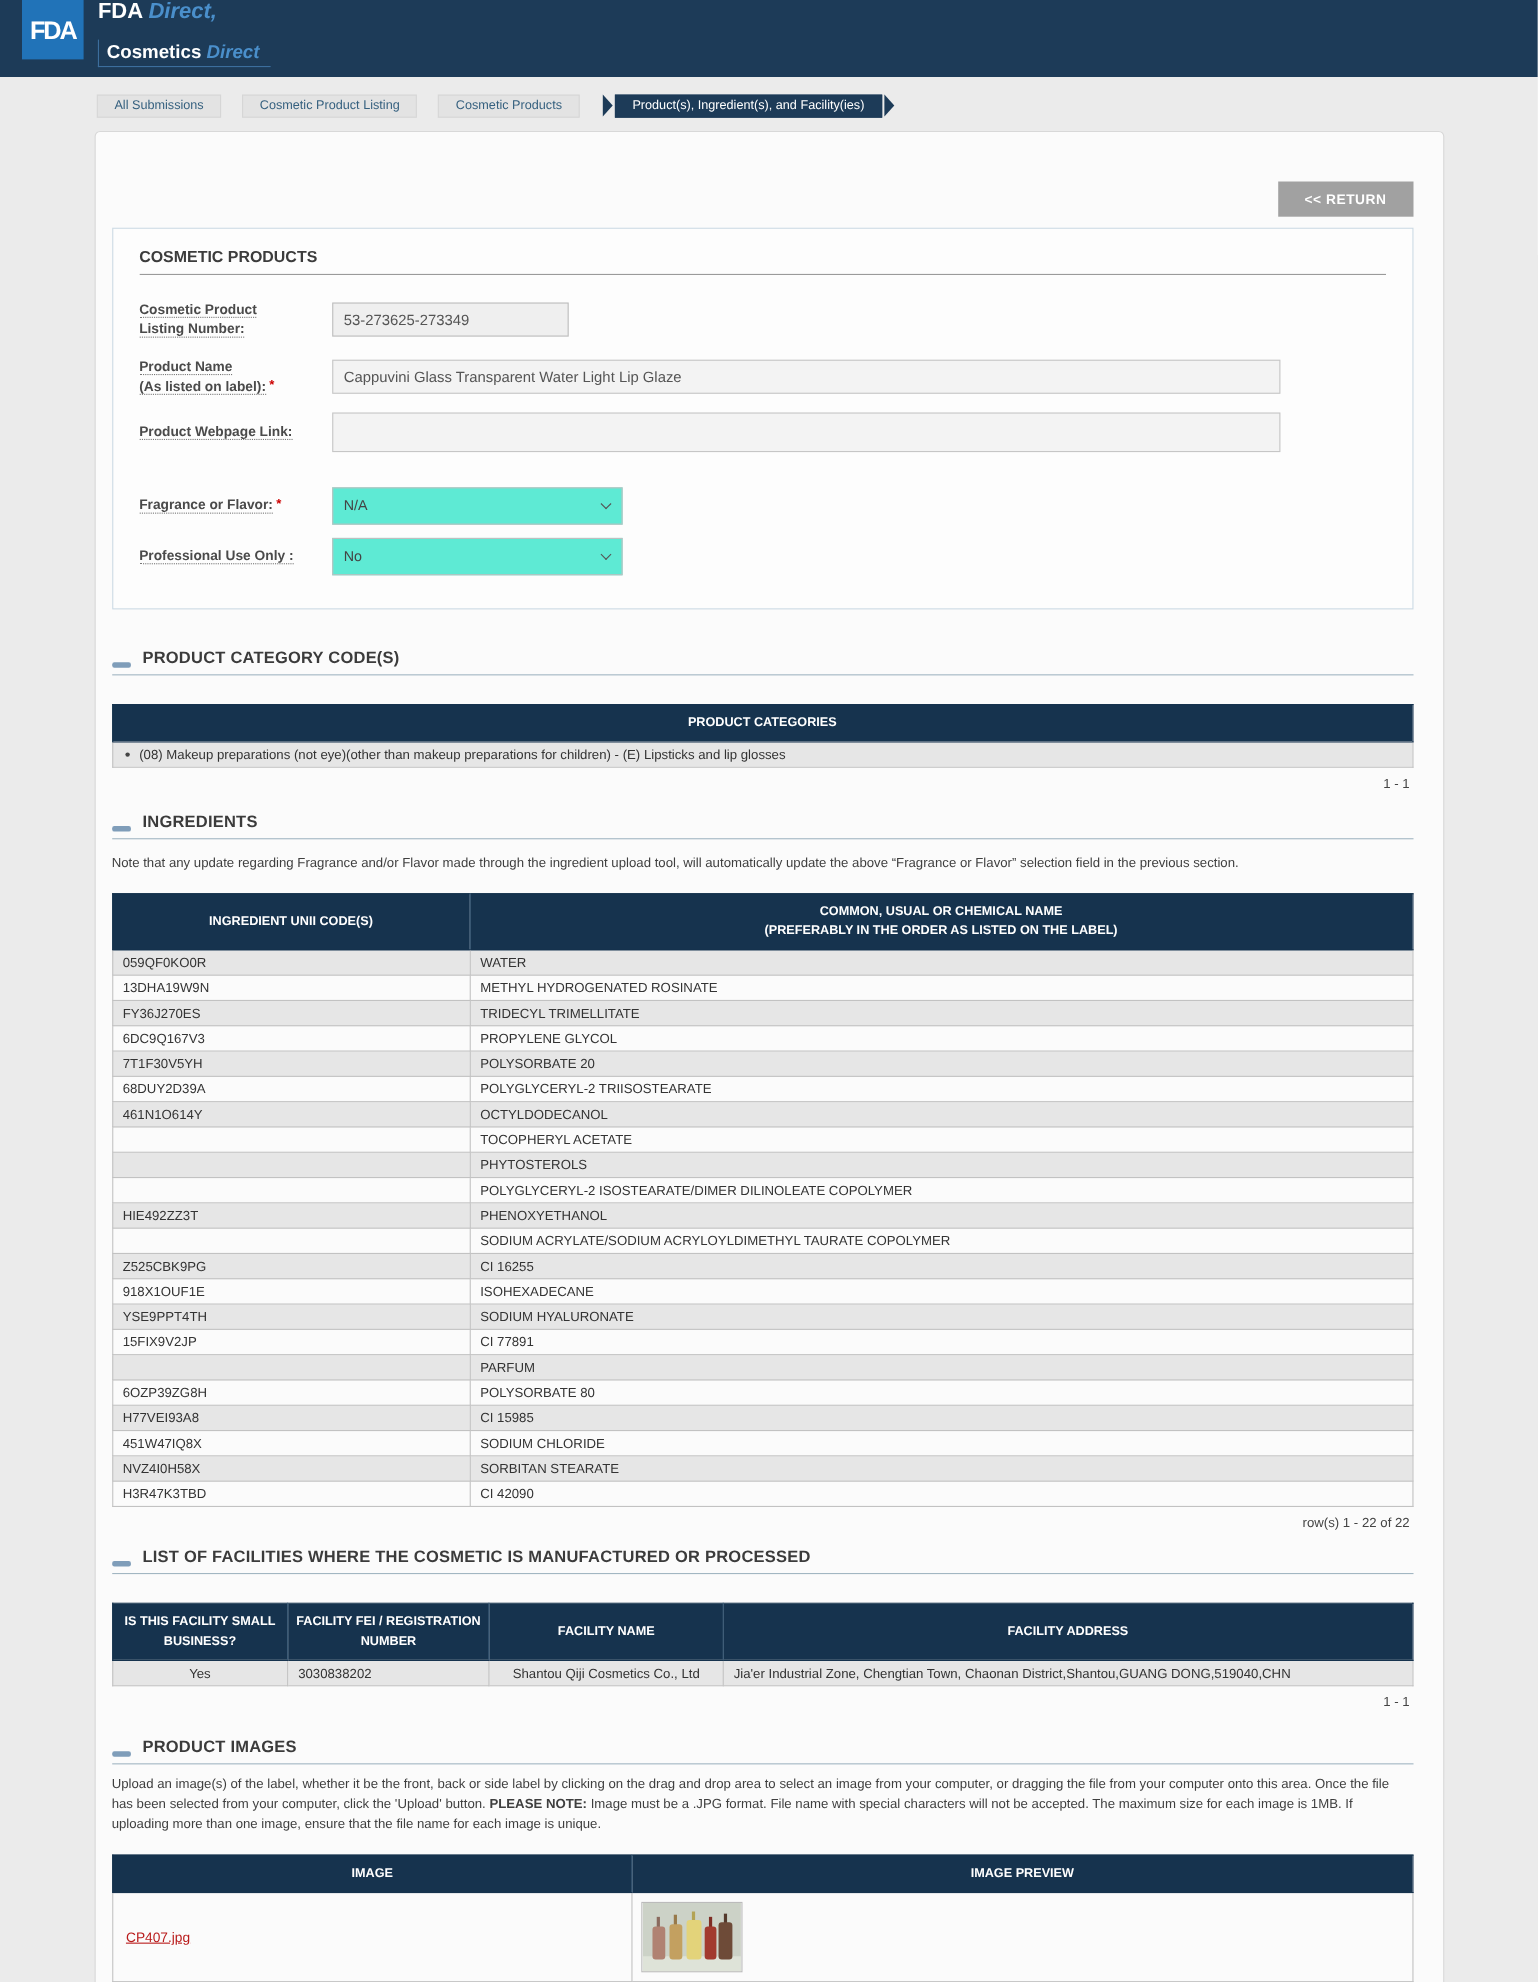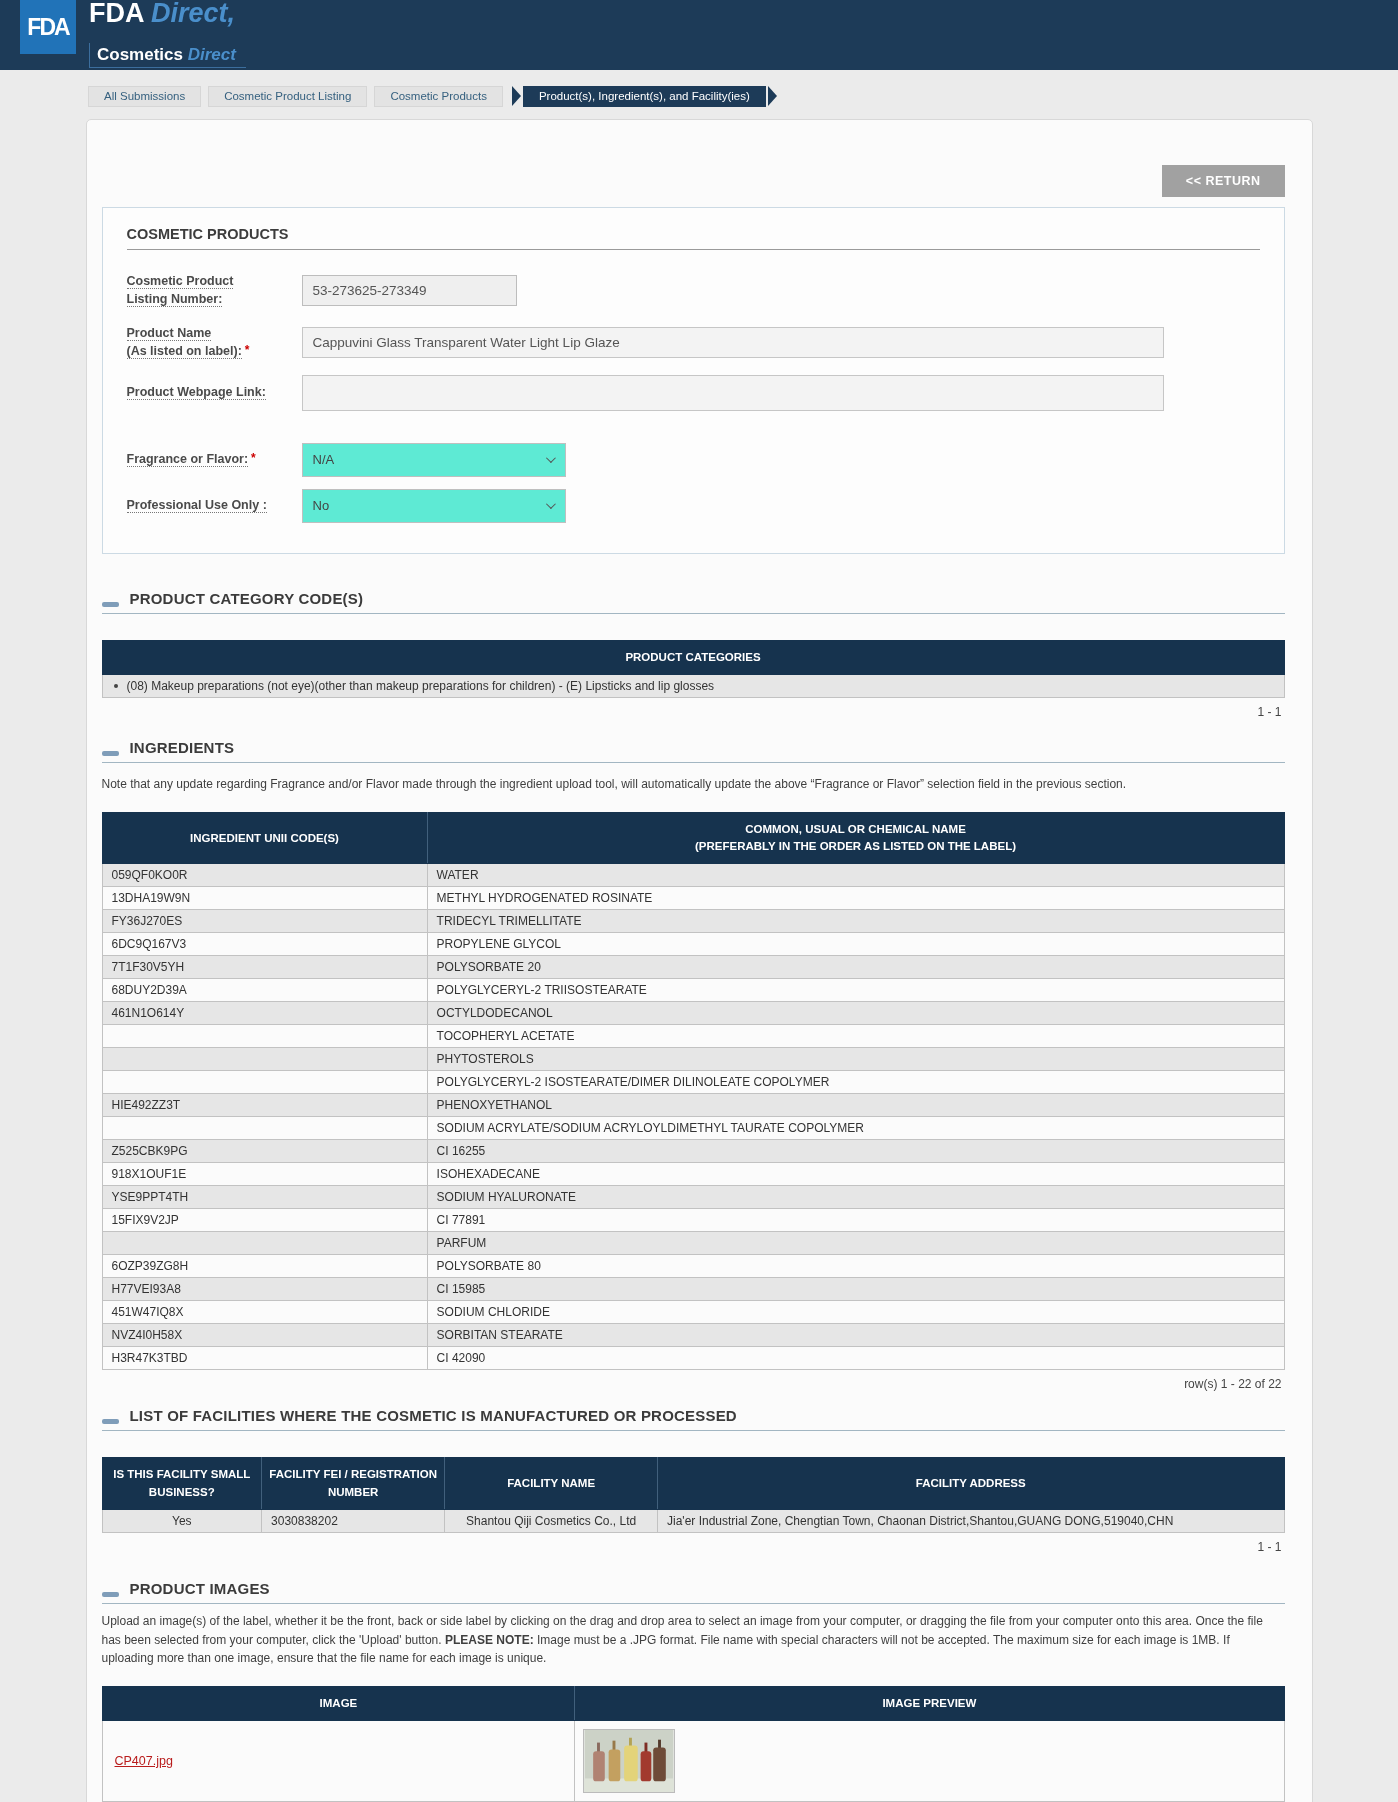--- a/index.html
+++ b/index.html
@@ -7,28 +7,28 @@
     width: 1398px; height: 1802px;
     background: #ebebeb;
     font-family: "Liberation Sans", sans-serif;
     position: relative;
   }
   
   .topbar { background:#1d3b58; height:70px; display:flex; align-items:flex-start; padding-left:20px; }
   .fda-square { width:56px; height:54px; background:#2173b8; color:#fff; font-weight:bold; font-size:23px;
     display:flex; align-items:center; justify-content:center; letter-spacing:-2px; }
   .brand { margin-left:13px; }
-  .brand-line1 { font-size:27px; font-weight:bold; color:#fff; line-height:1; }
+  .brand-line1 { font-size:20px; font-weight:bold; color:#fff; line-height:1; }
   .brand-line1 .accent { color:#4a8fcb; font-style:italic; }
   .brand-line2 { font-size:17px; font-weight:bold; color:#fff; line-height:1; margin-top:16px;
     border-left:1px solid #3c6e9d; border-bottom:1px solid #3c6e9d; padding:3px 10px 4px 7px; display:inline-block; }
   .brand-line2 .accent { color:#4a8fcb; font-style:italic; }
   
   .breadcrumb { display:flex; align-items:center; margin:16px 0 13px 88px; font-size:11.5px; height:20px; }
-  .crumb { background:#e3e3e3; border:1px solid #d6d6d6; color:#35607f; padding:3px 15px 4px; margin-right:7px; cursor:pointer; }
+  .crumb { background:#e3e3e3; border:1px solid #d6d6d6; color:#35607f; padding:3px 15px 4px; margin-right:19px; cursor:pointer; }
   .crumb.active { background:#1d3b58; border:1px solid #1d3b58; color:#fff; margin:0; }
   .crumb-arrow { width:0; height:0; border-top:10px solid transparent; border-bottom:10px solid transparent;
     border-left:9px solid #1d3b58; margin-right:2px; margin-left:2px; }
   
   .card { width:1227px; margin:0 auto; background:#fbfbfb; border:1px solid #d8d8d8; border-radius:5px;
     padding:30px 27px 34px 15px; }
   .return-row { text-align:right; margin:15px 0 10px; }
   .btn-return { background:#a1a1a1; color:#fff; font-weight:bold; font-size:12.5px; letter-spacing:.5px;
     border:none; padding:9px 24px; cursor:pointer; font-family:"Liberation Sans",sans-serif; }
   

